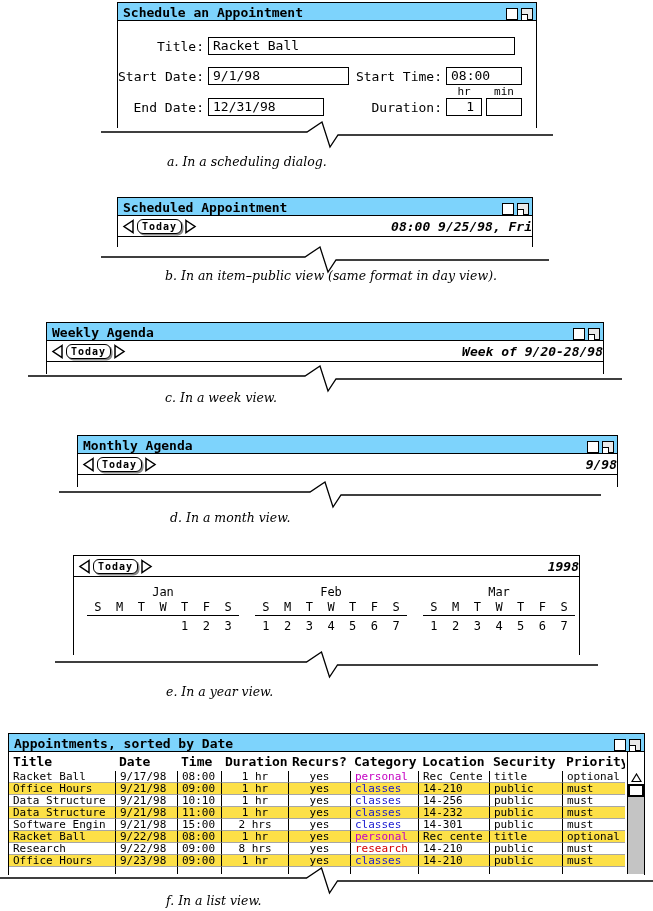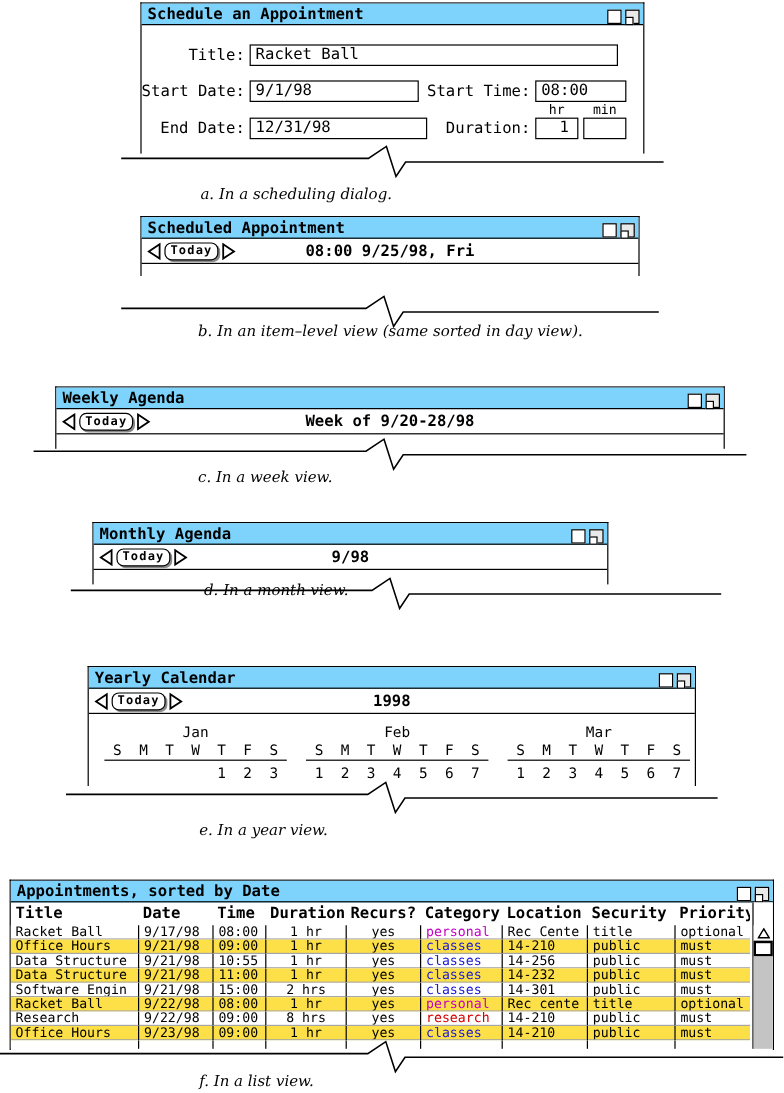--- a/index.html
+++ b/index.html
@@ -11,21 +11,21 @@
   .tbar{height:18px;background:#7dd3fc;border-bottom:1.6px solid #000;display:flex;
         align-items:flex-end;justify-content:space-between;padding:0 3px 0 5px;box-sizing:border-box;}
   .tbar-title{font-weight:bold;font-size:13px;white-space:nowrap;}
   .tbar-icons{display:flex;gap:3px;align-items:center;}
   .icon-sq{display:inline-block;width:10px;height:10px;background:#fff;border:1.5px solid #000;}
   .icon-restore{position:relative;display:inline-block;width:10px;height:10px;background:#e9e9e9;border:1.5px solid #000;}
   .icon-restore span{position:absolute;left:-1.5px;bottom:-1.5px;width:5px;height:5px;background:#fff;border:1.5px solid #000;}
 
   .nav{position:relative;height:21px;border-bottom:1.6px solid #000;display:flex;
        align-items:center;gap:2px;padding-left:4px;box-sizing:border-box;}
-  .nav-heading{position:absolute;left:0;right:0;text-align:center;font-weight:bold;font-size:13px;pointer-events:none;}
+  .nav-heading{position:absolute;left:0;right:0;text-align:right;font-weight:bold;font-size:13px;pointer-events:none;font-style:italic;}
   .tri{display:flex;align-items:center;}
   .today{font:bold 10px "DejaVu Sans Mono",monospace;letter-spacing:1px;background:#fff;color:#000;
          border:1.5px solid #000;border-radius:6px;padding:1px 4px;box-shadow:1.5px 1.5px 0 0 #8a8a8a;cursor:pointer;}
 
   
   .abody{position:relative;height:106px;}
   .lbl{position:absolute;font-size:13px;text-align:right;white-space:nowrap;}
   .fld{position:absolute;border:1.6px solid #000;background:#fff;font-size:13px;height:18px;
        line-height:15px;padding-left:4px;box-sizing:border-box;white-space:nowrap;overflow:hidden;}
   .fld.num{text-align:right;padding-right:7px;padding-left:0;}
@@ -88,32 +88,32 @@
 
       <div class="lbl" style="left:0;width:86px;top:48px">Start Date:</div>
       <div class="fld" style="left:90px;top:46px;width:141px">9/1/98</div>
       <div class="lbl" style="left:236px;width:88px;top:48px">Start Time:</div>
       <div class="fld" style="left:328px;top:46px;width:76px">08:00</div>
 
       <div class="unit" style="left:328px;width:36px;top:64px">hr</div>
       <div class="unit" style="left:368px;width:36px;top:64px">min</div>
 
       <div class="lbl" style="left:0;width:86px;top:79px">End Date:</div>
-      <div class="fld" style="left:90px;top:77px;width:148px">12/31/98</div>
+      <div class="fld" style="left:90px;top:77px;width:116px">12/31/98</div>
       <div class="lbl" style="left:236px;width:88px;top:79px">Duration:</div>
       <div class="fld num" style="left:328px;top:77px;width:36px">1</div>
       <div class="fld num" style="left:368px;top:77px;width:36px"></div>
     </div>
   </section>
   <svg class="break" style="left:101px;top:122px" width="452" height="28">
       <polyline points="0,10 206,10 221,0 229,25 237,13 452,13"></polyline>
     </svg>
   <div class="caption" style="left:167px;top:154px">a. In a scheduling dialog.</div>
 
-  <section class="xwin" style="left:117px;top:180px;width:416px;height:50px">
+  <section class="xwin" style="left:117px;top:197px;width:416px;height:50px">
     <header class="tbar">
       <span class="tbar-title">Scheduled Appointment</span>
       <span class="tbar-icons">
         <span class="icon-sq"></span>
         <span class="icon-restore">
             <span></span>
           </span>
       </span>
     </header>
     <div class="nav">
@@ -128,21 +128,21 @@
             <polygon points="2,1.5 11,7.5 2,13.5" fill="#fff" stroke="#000" stroke-width="1.5"></polygon>
           </svg>
         </span>
       <span class="nav-heading">08:00 9/25/98, Fri</span>
     </div>
     <div class="stub" style="height:9px"></div>
   </section>
   <svg class="break" style="left:101px;top:247px" width="448" height="28">
       <polyline points="0,10 204,10 219,0 227,25 235,13 448,13"></polyline>
     </svg>
-  <div class="caption" style="left:165px;top:268px">b. In an item–level view (same sorted in day view).</div>
+  <div class="caption" style="left:165px;top:268px">b. In an item–public view (same format in day view).</div>
 
   <section class="xwin" style="left:46px;top:322px;width:558px;height:52px">
     <header class="tbar">
       <span class="tbar-title">Weekly Agenda</span>
       <span class="tbar-icons">
         <span class="icon-sq"></span>
         <span class="icon-restore">
             <span></span>
           </span>
       </span>
@@ -161,21 +161,21 @@
         </span>
       <span class="nav-heading">Week of 9/20-28/98</span>
     </div>
     <div class="stub" style="height:11px"></div>
   </section>
   <svg class="break" style="left:28px;top:366px" width="594" height="28">
       <polyline points="0,10 277,10 292,0 300,25 308,13 594,13"></polyline>
     </svg>
   <div class="caption" style="left:165px;top:390px">c. In a week view.</div>
 
-  <section class="xwin" style="left:77px;top:435px;width:430px;height:52px">
+  <section class="xwin" style="left:77px;top:435px;width:541px;height:52px">
     <header class="tbar">
       <span class="tbar-title">Monthly Agenda</span>
       <span class="tbar-icons">
         <span class="icon-sq"></span>
         <span class="icon-restore">
             <span></span>
           </span>
       </span>
     </header>
     <div class="nav">
@@ -190,32 +190,23 @@
             <polygon points="2,1.5 11,7.5 2,13.5" fill="#fff" stroke="#000" stroke-width="1.5"></polygon>
           </svg>
         </span>
       <span class="nav-heading">9/98</span>
     </div>
     <div class="stub" style="height:11px"></div>
   </section>
   <svg class="break" style="left:59px;top:482px" width="542" height="28">
       <polyline points="0,10 251,10 266,0 274,25 282,13 542,13"></polyline>
     </svg>
-  <div class="caption" style="left:170px;top:484px">d. In a month view.</div>
+  <div class="caption" style="left:170px;top:510px">d. In a month view.</div>
 
   <section class="xwin" style="left:73px;top:555px;width:507px;height:100px">
-    <header class="tbar">
-      <span class="tbar-title">Yearly Calendar</span>
-      <span class="tbar-icons">
-        <span class="icon-sq"></span>
-        <span class="icon-restore">
-            <span></span>
-          </span>
-      </span>
-    </header>
     <div class="nav">
       <span class="tri">
           <svg width="13" height="15">
             <polygon points="11,1.5 2,7.5 11,13.5" fill="#fff" stroke="#000" stroke-width="1.5"></polygon>
           </svg>
         </span>
       <button class="today">Today</button>
       <span class="tri">
           <svg width="13" height="15">
             <polygon points="2,1.5 11,7.5 2,13.5" fill="#fff" stroke="#000" stroke-width="1.5"></polygon>
@@ -335,21 +326,21 @@
             <div class="tc c3">1 hr</div>
             <div class="tc c4">yes</div>
             <div class="tc c5" style="color: rgb(26, 26, 208);">classes</div>
             <div class="tc c6">14-210</div>
             <div class="tc c7">public</div>
             <div class="tc c8">must</div>
           </div>
           <div class="trow">
             <div class="tc c0">Data Structure</div>
             <div class="tc c1">9/21/98</div>
-            <div class="tc c2">10:55</div>
+            <div class="tc c2">10:10</div>
             <div class="tc c3">1 hr</div>
             <div class="tc c4">yes</div>
             <div class="tc c5" style="color: rgb(26, 26, 208);">classes</div>
             <div class="tc c6">14-256</div>
             <div class="tc c7">public</div>
             <div class="tc c8">must</div>
           </div>
           <div class="trow alt">
             <div class="tc c0">Data Structure</div>
             <div class="tc c1">9/21/98</div>

